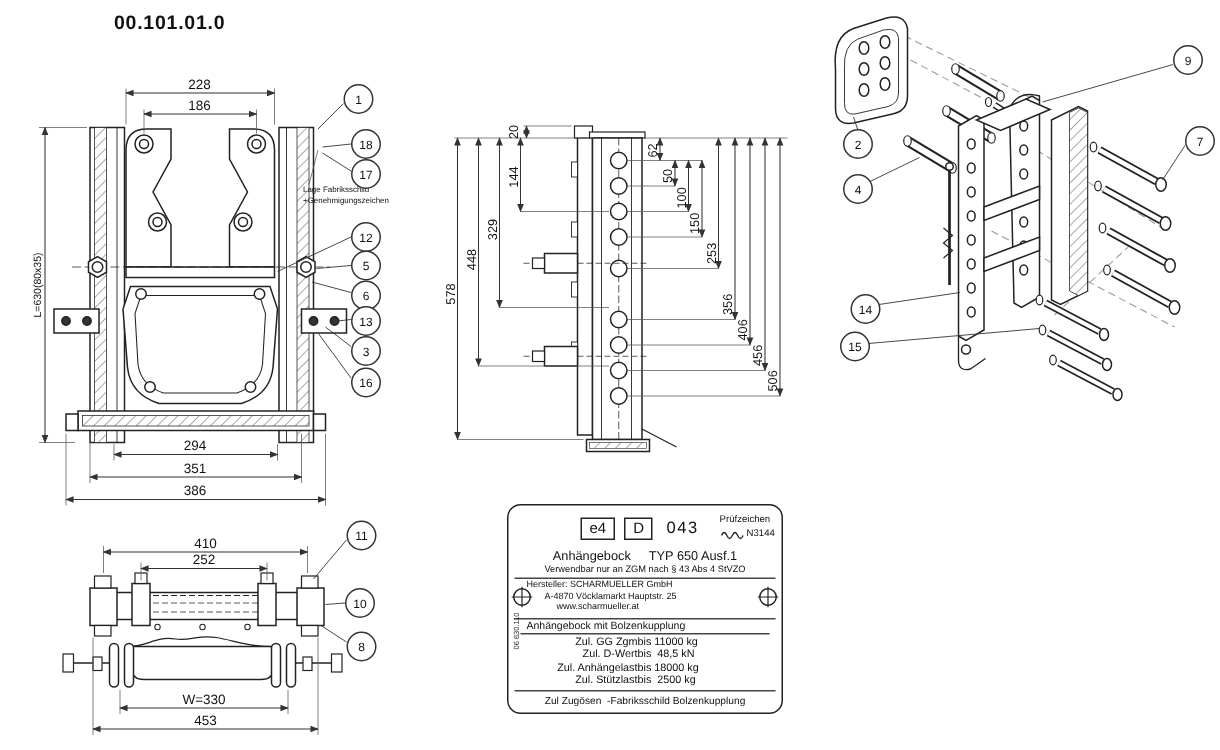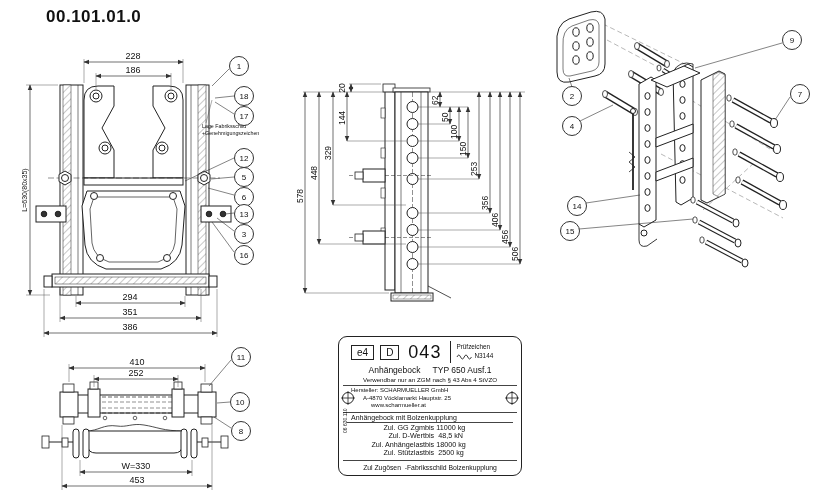--- a/index.html
+++ b/index.html
@@ -1,40 +1,40 @@
 <!DOCTYPE html>
 <html><head>
 <meta charset="utf-8">
 <style>
   html,body{margin:0;padding:0;background:#fff;}
   .canvas{position:relative;width:813px;height:500px;background:#fff;overflow:hidden;
           font-family:"Liberation Sans",sans-serif;color:#111;}
-  .title{position:absolute;left:46px;top:7px;font-size:17px;font-weight:bold;letter-spacing:.5px;}
+  .title{position:absolute;left:76px;top:7px;font-size:13px;font-weight:bold;letter-spacing:.5px;}
   svg.view{position:absolute;overflow:visible;}
   svg text{font-family:"Liberation Sans",sans-serif;fill:#111;}
   .dim{font-size:9px;}
   .dimr{font-size:8.5px;}
   .ldim{font-size:7px;}
   .note{font-size:5.3px;}
   .dl{stroke:#333;stroke-width:0.7;marker-start:url(#arrow);marker-end:url(#arrow);}
   .xl{stroke:#555;stroke-width:0.5;}
   .co circle{fill:#fff;stroke:#333;stroke-width:1;}
   .co text{font-size:8px;text-anchor:middle;}
   .co line{stroke:#333;stroke-width:0.6;}
   
   .plate{position:absolute;left:338px;top:336px;width:184px;height:140px;border:1.6px solid #222;
          border-radius:9px;box-sizing:border-box;background:#fff;font-size:7px;}
   .plate-hole{position:absolute;}
   .ph-l{left:2px;top:54px;} .ph-r{right:2px;top:54px;}
   .plate-code{position:absolute;left:3px;top:96px;transform-origin:0 0;transform:rotate(-90deg);
               font-size:5px;white-space:nowrap;color:#222;}
   .prow1{display:flex;align-items:center;padding:4px 6px 1px 12px;}
-  .pbox{border:1px solid #222;font-size:10px;padding:1px 5px;}
+  .pbox{border:1px solid #222;font-size:10px;padding:1px 5px;margin-left:36px;}
   .pbox+.pbox{margin-left:6px;}
-  .pnum{font-size:18px;margin-left:9px;letter-spacing:1px;text-align:center;}
+  .pnum{font-size:11px;margin-left:9px;letter-spacing:1px;text-align:center;}
   .pdiv{width:1px;height:22px;background:#222;margin-left:9px;}
   .pzcol{margin-left:5px;font-size:6.4px;line-height:1.35;}
   .pzrow{display:flex;align-items:center;gap:2px;}
   .prow2{display:flex;justify-content:center;gap:12px;font-size:8.5px;margin-top:1px;}
   .pusage{text-align:center;font-size:6.2px;margin-top:1px;}
   .psep{border-top:1px solid #444;margin:2px 4px 1px 4px;height:0;}
   .psep.short{margin:1px 8px;}
   .pmanu{font-size:6px;line-height:1.25;margin-left:12px;}
   .pmanu .i1{margin-left:12px;} .pmanu .i2{margin-left:20px;}
   .psec{font-size:7px;margin-left:12px;margin-top:1px;}

